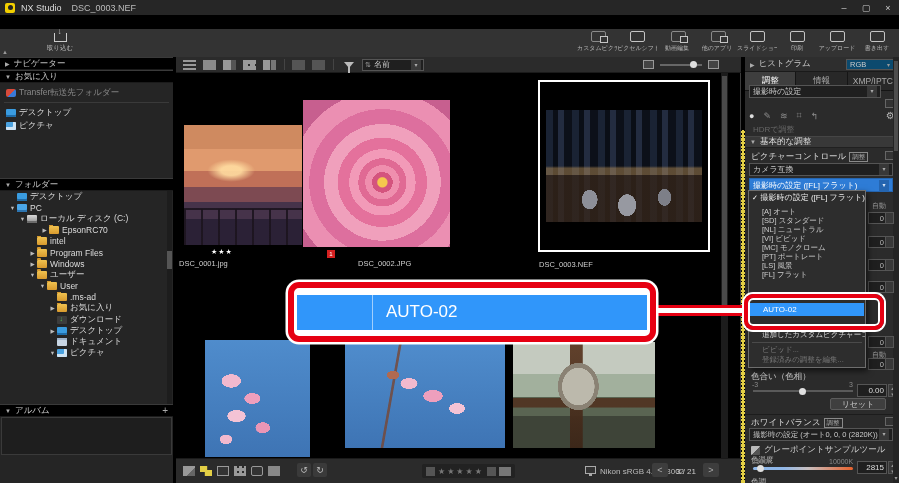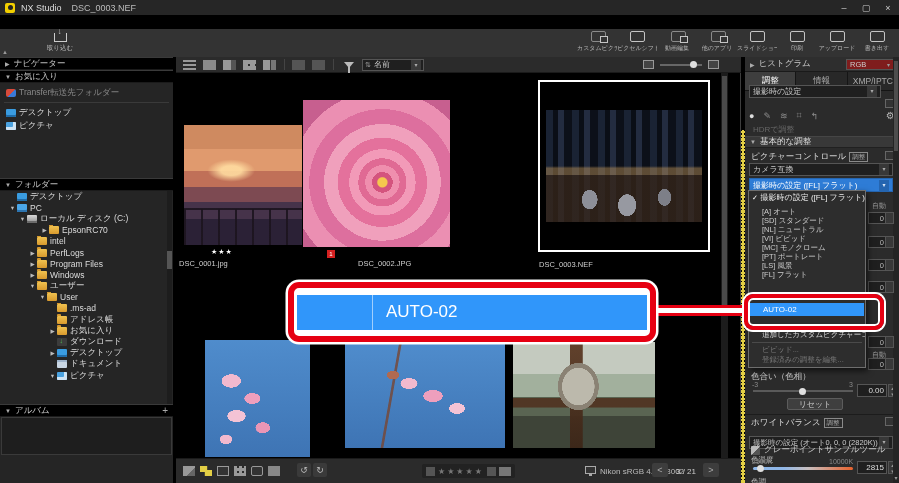--- a/index.html
+++ b/index.html
@@ -124,40 +124,40 @@
   .ratebar .st{color:#777;font-size:8px;letter-spacing:2px;}
   .ratebar .bx{width:9px;height:9px;background:#555;}
   .ratebar .bx2{width:12px;height:9px;background:#777;}
   .navbtn{position:absolute;top:4px;width:16px;height:14px;background:#3d3d3d;border-radius:2px;color:#aaa;font-size:9px;text-align:center;line-height:14px;}
   .monico{position:absolute;left:409px;top:7px;width:11px;height:8px;border:1px solid #aaa;background:#333;}
   .monico::after{content:"";position:absolute;left:3px;bottom:-3px;width:3px;height:2px;background:#aaa;}
   
   .inspector{position:absolute;left:745px;top:57px;width:154px;height:426px;background:#2b2b2b;font-size:8.5px;}
   .ihead{height:15px;background:#2e2e2e;border-bottom:1px solid #1a1a1a;display:flex;align-items:center;padding:0 5px;color:#ccc;}
   .ihead .tri{font-size:6px;margin-right:4px;color:#aaa;}
-  .rgbsel{margin-left:auto;width:48px;height:11px;background:#7f1d1d;border:1px solid #555;font-size:7.5px;display:flex;align-items:center;padding:0 3px;color:#ccc;}
+  .rgbsel{margin-left:auto;width:48px;height:11px;background:#0c4a6e;border:1px solid #555;font-size:7.5px;display:flex;align-items:center;padding:0 3px;color:#ccc;}
   .rgbsel .chev{margin-left:auto;font-size:6px;color:#999;}
   .tabs{height:19px;background:#202020;display:flex;border-bottom:1px solid #151515;}
   .tab{flex:1;display:flex;align-items:center;justify-content:center;font-size:8.5px;color:#aaa;background:#282828;border-right:1px solid #151515;}
   .tab.active{background:#3e3e3e;color:#fff;}
   .selbox{position:absolute;height:13px;background:#1f1f1f;border:1px solid #555;display:flex;align-items:center;padding:0 3px;color:#ccc;font-size:8px;white-space:nowrap;overflow:hidden;}
   .selbox .chev{margin-left:auto;background:#383838;width:10px;height:11px;flex:none;text-align:center;font-size:6px;line-height:11px;color:#aaa;}
   .selbox.blue{background:#2e7cd6;color:#fff;border-color:#2565b0;}
   .selbox.blue .chev{background:#2565b0;color:#dce8f8;}
   .toolrow{position:absolute;left:4px;top:53px;width:146px;display:flex;gap:9px;color:#8f8f8f;font-size:9px;align-items:center;}
   .toolrow .gear{margin-left:auto;color:#b5b5b5;font-size:10px;}
   .secthead{position:absolute;left:0;width:148px;height:12px;background:#383838;display:flex;align-items:center;padding:0 5px;color:#ddd;font-size:8.5px;border-top:1px solid #454545;border-bottom:1px solid #202020;}
   .secthead .tri{font-size:6px;margin-right:4px;color:#aaa;}
   .badge{display:inline-block;border:1px solid #8a8a8a;color:#aaa;font-size:6.5px;padding:0 2px;margin-left:3px;line-height:8px;}
   .chk{position:absolute;width:9px;height:9px;background:#333;border:1px solid #666;}
   .slider-track{position:absolute;height:2px;background:#5a5a5a;}
   .slider-dot{position:absolute;width:7px;height:7px;border-radius:50%;background:#e0e0e0;}
   .valbox{position:absolute;width:30px;height:13px;background:#1f1f1f;border:1px solid #555;color:#ddd;font-size:8px;display:flex;align-items:center;justify-content:flex-end;padding-right:2px;}
   .spin{position:absolute;width:9px;height:13px;background:#383838;border:1px solid #555;color:#999;font-size:5px;line-height:6px;text-align:center;}
-  .rstbtn{position:absolute;width:56px;height:12px;background:#3f3f3f;border:1px solid #5c5c5c;border-radius:2px;color:#ccc;font-size:8px;text-align:center;line-height:12px;}
+  .rstbtn{position:absolute;width:56px;height:12px;background:#3f3f3f;border:1px solid #5c5c5c;border-radius:2px;color:#ccc;font-size:8px;text-align:center;line-height:12px;margin-left:43px;}
   .minmax{position:absolute;font-size:7px;color:#8a8a8a;}
   .temp-track{position:absolute;height:3px;border-radius:2px;background:linear-gradient(90deg,#8fb7e8 0 30%,#c8bfc0 55%,#e8622d 100%);}
   .eyed{display:inline-block;width:9px;height:9px;background:linear-gradient(135deg,#bbb 0 55%,#555 55% 100%);border-radius:1px;margin-right:4px;}
   .iscroll{position:absolute;right:0;top:0;width:6px;height:426px;background:#242424;}
   .iscroll .h{position:absolute;left:1px;top:4px;width:4px;height:90px;background:#4d4d4d;}
   .iscroll .c{position:absolute;left:0;bottom:2px;font-size:6px;color:#999;width:6px;text-align:center;}
   .fragauto{position:absolute;font-size:7px;color:#999;}
   .fragspin{position:absolute;width:26px;height:12px;background:#1f1f1f;border:1px solid #555;color:#bbb;font-size:7.5px;display:flex;align-items:center;justify-content:flex-end;padding-right:9px;}
   .fragspin::after{content:"";position:absolute;right:0;top:0;width:7px;height:100%;background:#383838;border-left:1px solid #555;}
   
@@ -291,51 +291,41 @@
           <span>EpsonRC70</span>
         </div>
       <div class="trow" style="padding-left:28px;">
           <span class="arr"></span>
           <span class="ic ic-folder"></span>
           <span>intel</span>
         </div>
       <div class="trow" style="padding-left:28px;">
           <span class="arr">▶</span>
           <span class="ic ic-folder"></span>
-          <span>PerfLogs</span>
+          <span>Program Files</span>
         </div>
       <div class="trow" style="padding-left:28px;">
           <span class="arr">▶</span>
           <span class="ic ic-folder"></span>
-          <span>Program Files</span>
-        </div>
-      <div class="trow" style="padding-left:28px;">
-          <span class="arr">▶</span>
-          <span class="ic ic-folder"></span>
           <span>Windows</span>
         </div>
       <div class="trow" style="padding-left:28px;">
           <span class="arr">▼</span>
           <span class="ic ic-folder"></span>
           <span>ユーザー</span>
         </div>
       <div class="trow" style="padding-left:38px;">
           <span class="arr">▼</span>
           <span class="ic ic-folder"></span>
           <span>User</span>
         </div>
       <div class="trow" style="padding-left:48px;">
           <span class="arr"></span>
           <span class="ic ic-folder"></span>
           <span>.ms-ad</span>
-        </div>
-      <div class="trow" style="padding-left:48px;">
-          <span class="arr"></span>
-          <span class="ic ic-folder"></span>
-          <span>アドレス帳</span>
         </div>
       <div class="trow" style="padding-left:48px;">
           <span class="arr">▶</span>
           <span class="ic ic-folder"></span>
           <span>お気に入り</span>
         </div>
       <div class="trow" style="padding-left:48px;">
           <span class="arr"></span>
           <span class="ic ic-download"></span>
           <span>ダウンロード</span>
@@ -487,21 +477,21 @@
     <div class="minmax" style="left:104px;top:324px;">3</div>
     <div class="slider-track" style="left:8px;top:333px;width:100px;">
         <div class="slider-dot" style="left:46px;top:-2.5px;"></div>
       </div>
     <div class="valbox" style="left:112px;top:327px;">0.00</div>
     <div class="spin" style="left:143px;top:327px;">▴<br>▾</div>
     <div class="rstbtn" style="left:42px;top:341px;">リセット</div>
     <div class="abs" style="left:0;top:357px;width:148px;height:1px;background:#1c1c1c;"></div>
     <div class="abs" style="left:6px;top:360px;color:#ddd;"><span>ホワイトバランス</span><span class="badge">調整</span></div>
     <div class="chk" style="left:140px;top:360px;"></div>
-    <div class="selbox" style="left:4px;top:371px;width:144px;font-size:7.5px;margin-top:8px;">
+    <div class="selbox" style="left:4px;top:371px;width:144px;font-size:7.5px;">
         <span>撮影時の設定 (オート0, 0, 0 (2820K))</span>
         <span class="chev">▾</span>
       </div>
     <div class="abs" style="left:6px;top:387px;color:#ccc;display:flex;align-items:center;">
         <span class="eyed"></span>
         <span>グレーポイントサンプルツール</span>
       </div>
     <div class="abs" style="left:6px;top:398px;font-size:7.5px;color:#bbb;">色温度</div>
     <div class="minmax" style="left:7px;top:401px;">2500K</div>
     <div class="minmax" style="left:84px;top:401px;">10000K</div>

